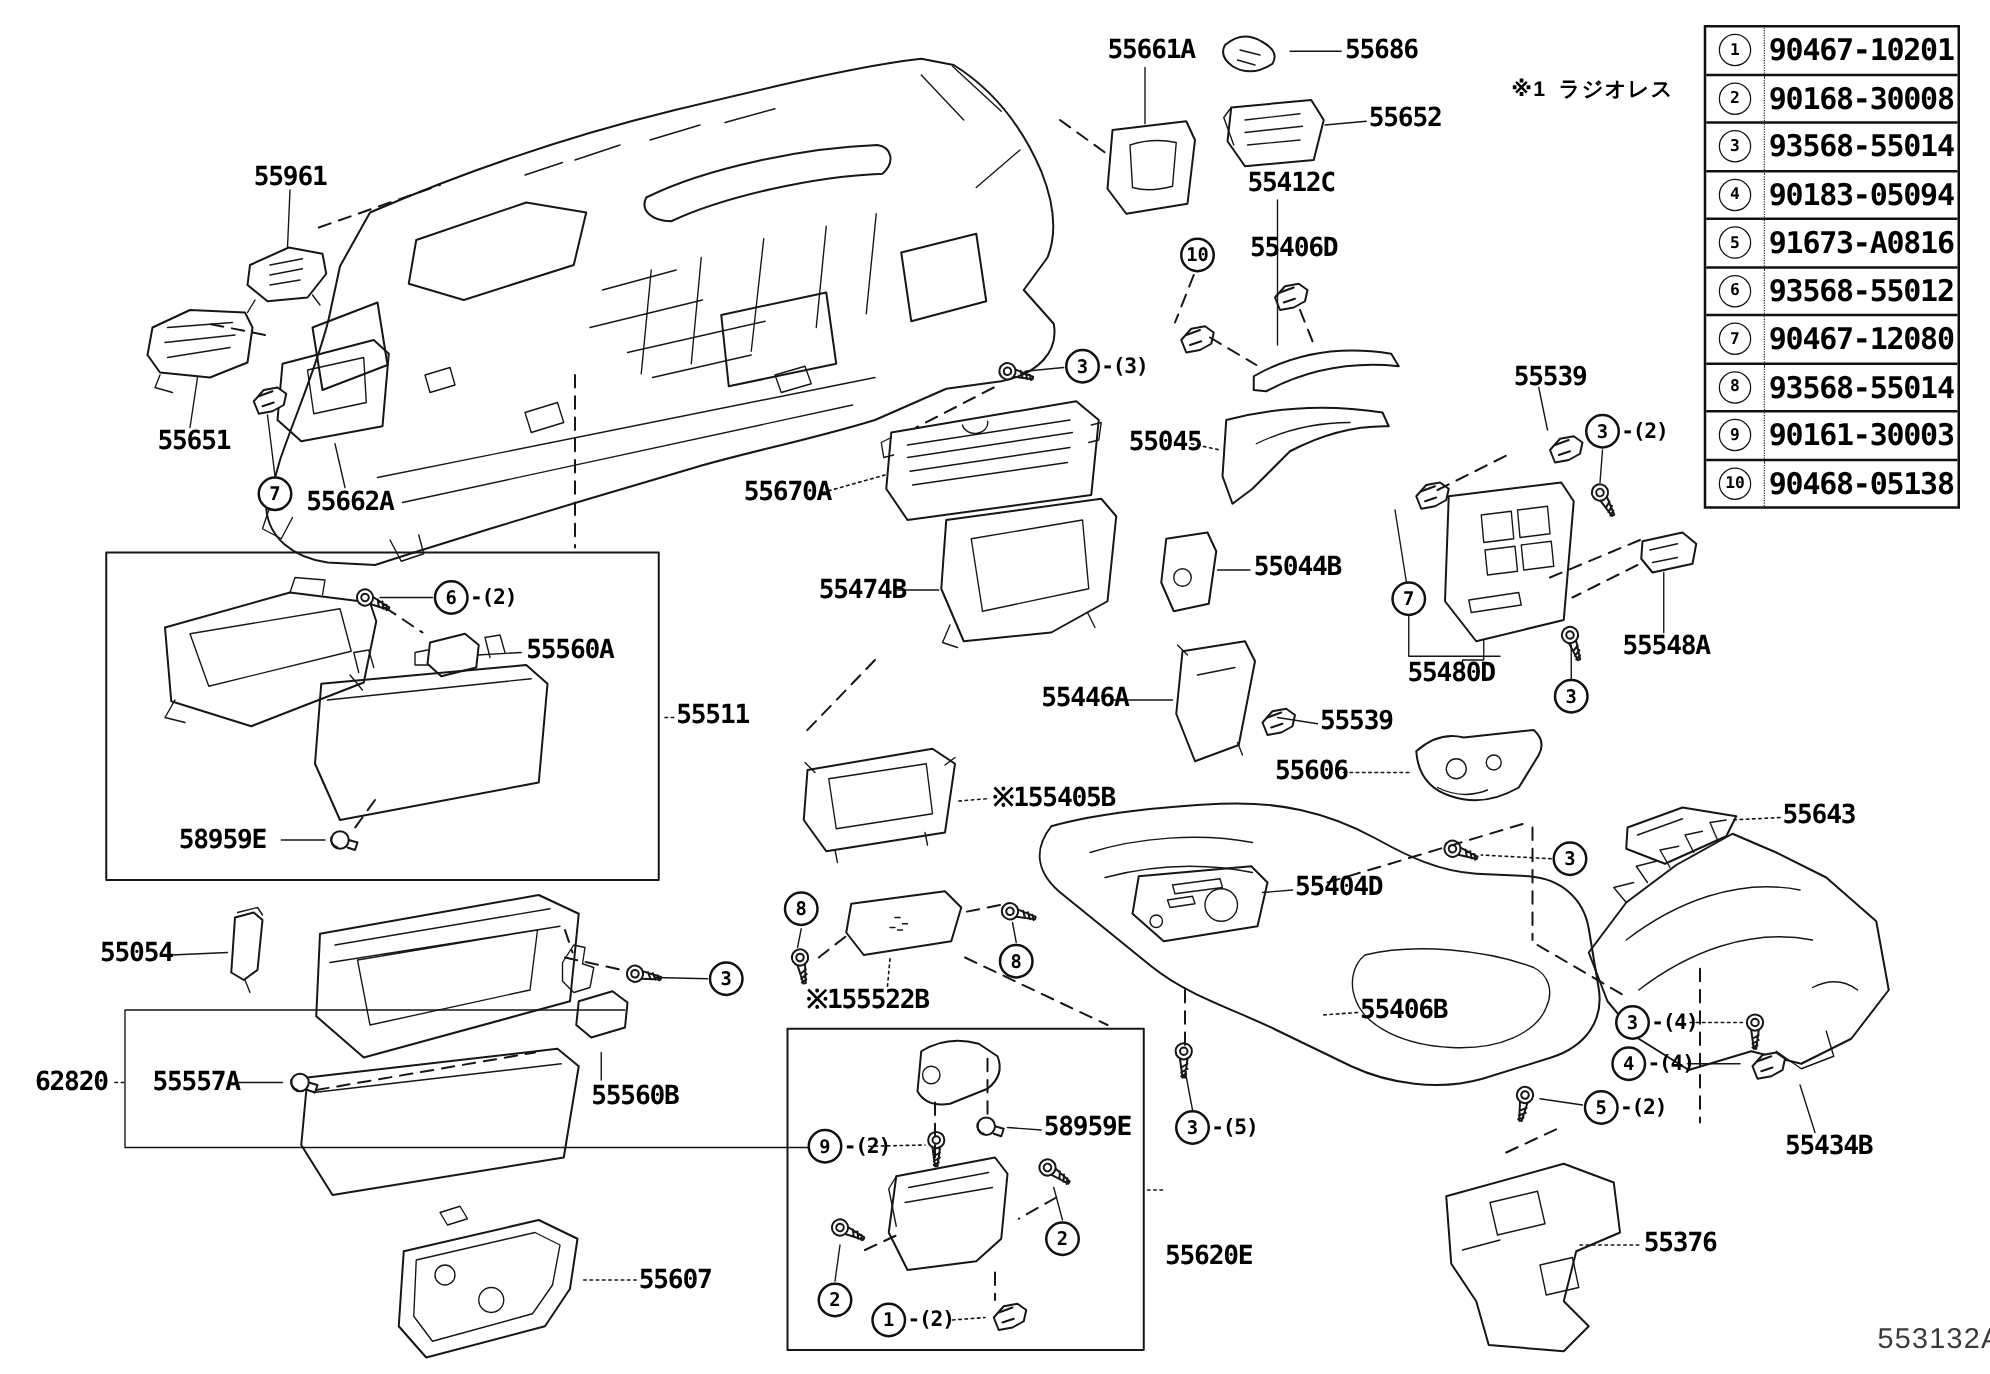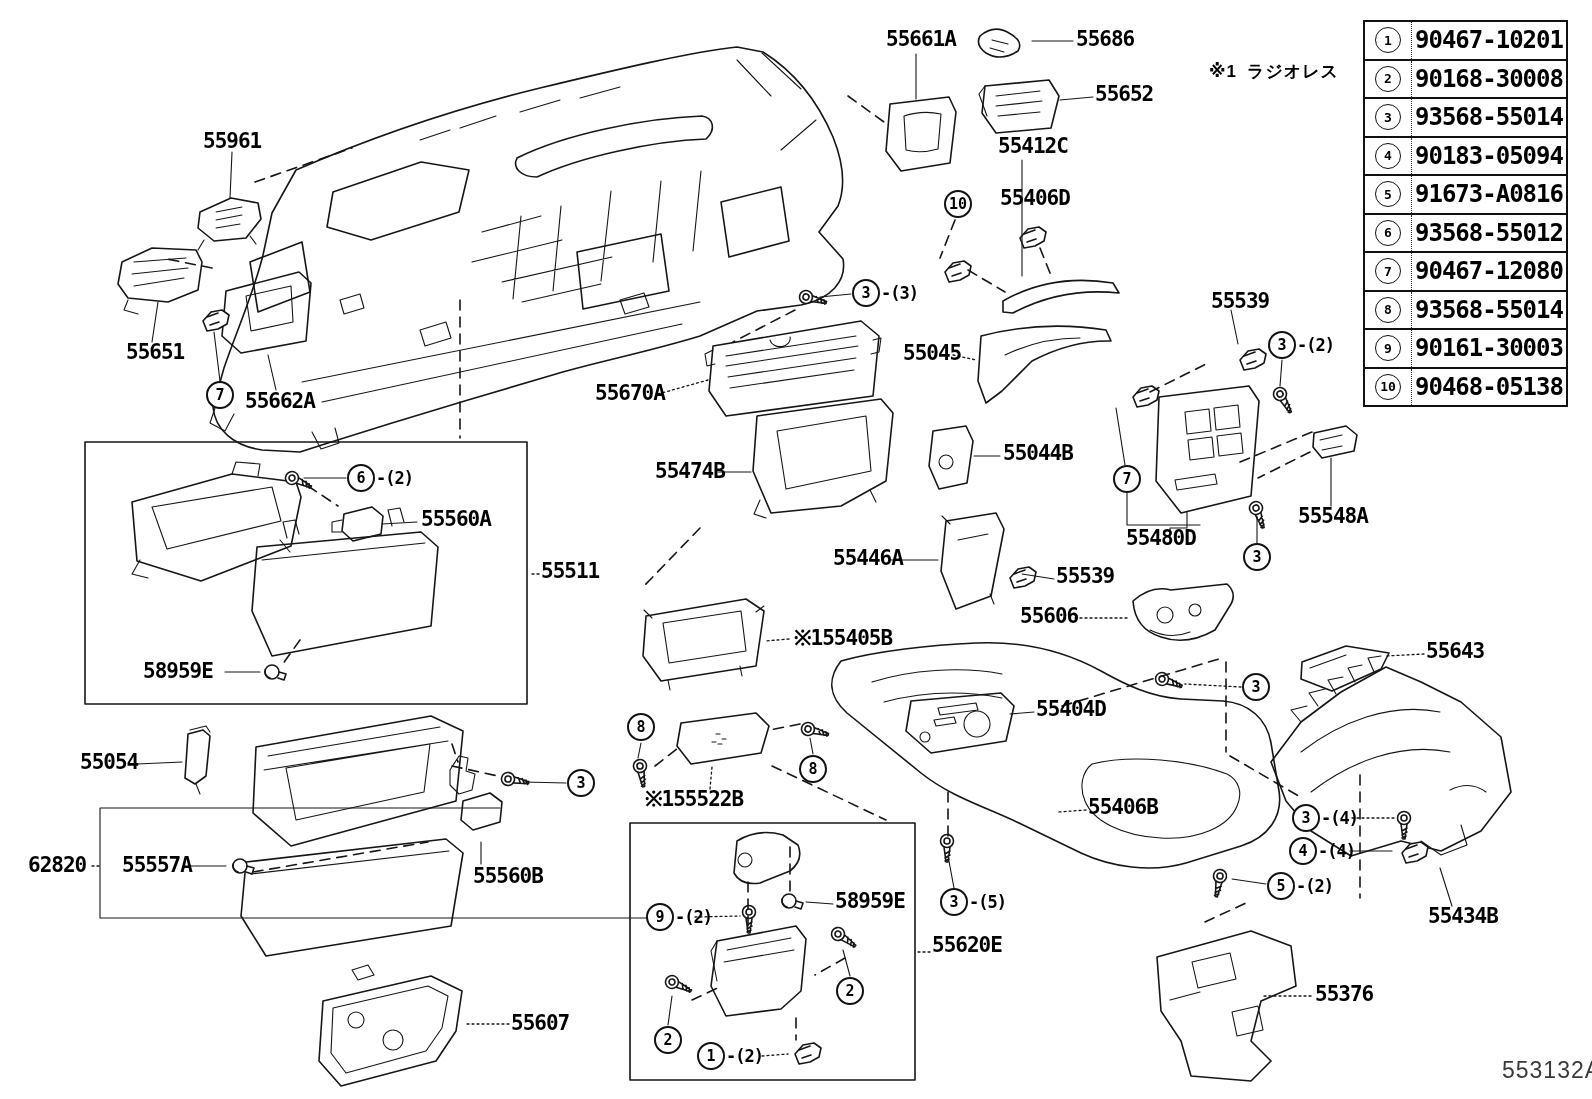--- a/index.html
+++ b/index.html
@@ -295,21 +295,21 @@
       <div class="part-label" style="left: 645px; top: 789px;">※155522B</div>
       <div class="part-label" style="left: 1036px; top: 699px;">55404D</div>
       <div class="part-label" style="left: 1088px; top: 797px;">55406B</div>
       <div class="part-label" style="left: 1426px; top: 641px;">55643</div>
       <div class="part-label" style="left: 80px; top: 752px; text-align: center;">55054</div>
       <div class="part-label" style="left: 28px; top: 855px;">62820</div>
       <div class="part-label" style="left: 122px; top: 855px;">55557A</div>
       <div class="part-label" style="left: 473px; top: 866px;">55560B</div>
       <div class="part-label" style="left: 511px; top: 1013px;">55607</div>
       <div class="part-label" style="left: 835px; top: 891px;">58959E</div>
-      <div class="part-label" style="left: 932px; top: 935px;">55620E</div>
+      <div class="part-label" style="left: 932px; top: 994px;">55620E</div>
       <div class="part-label" style="left: 1428px; top: 906px;">55434B</div>
       <div class="part-label" style="left: 1315px; top: 984px;">55376</div>
     </div>
   <div class="layer">
       <div class="callout" style="left: 944px; top: 190px;">10</div>
       <div class="callout" style="left: 852px; top: 279px;">3</div>
       <div class="callout-suffix" style="left: 881px; top: 283px;">-(3)</div>
       <div class="callout" style="left: 206px; top: 381px;">7</div>
       <div class="callout" style="left: 347px; top: 464px;">6</div>
       <div class="callout-suffix" style="left: 376px; top: 468px;">-(2)</div>

